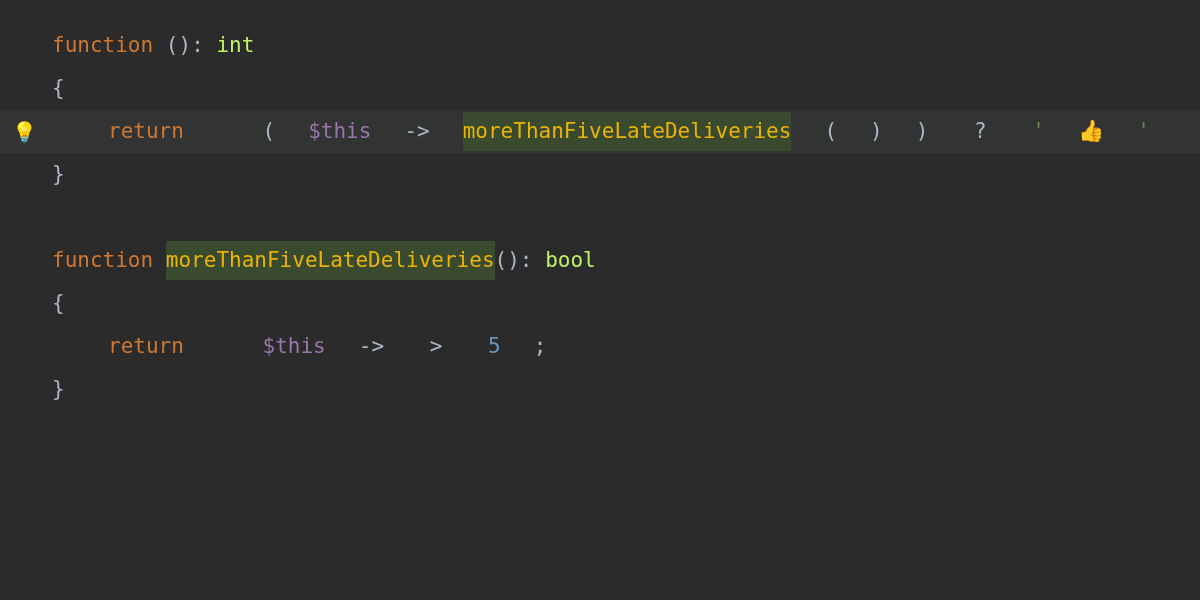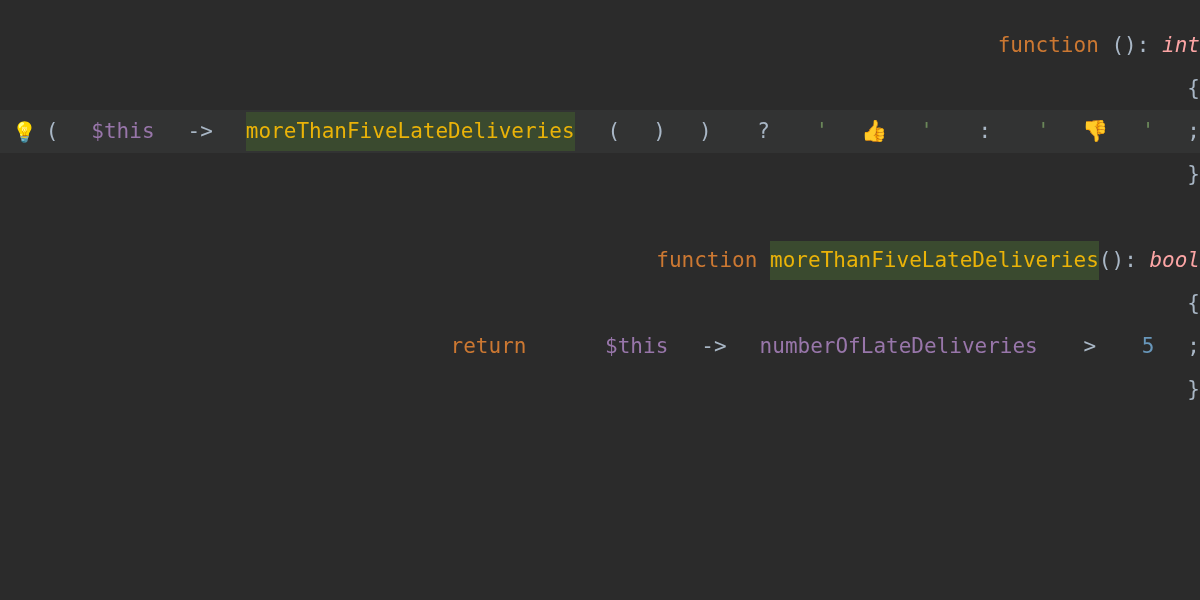--- a/index.html
+++ b/index.html
@@ -29,36 +29,35 @@
     top: 113px;
     font-size: 20px;
     filter: saturate(1.1);
   }
   .line {
     white-space: pre;
     height: 43px;
     display: flex;
     align-items: center;
     position: relative;
-    justify-content: flex-end;
   }
   .line.highlight::before {
     content: "";
     position: absolute;
     left: -52px;
     right: -800px;
     top: 0;
     bottom: 0;
     background: #323333;
     z-index: -1;
   }
   .kw { color: #cc7832; }           
   .fn { color: #ffc66d; }           
   .var { color: #9876aa; }          
-  .type { color: #fca5a5; font-style: italic; }         
+  .type { color: #bef264; }         
   .punc { color: #a9b7c6; }         
   .brace { color: #a9b7c6; }
   .num { color: #6897bb; }          
   .str { color: #6a8759; }          
   .op  { color: #a9b7c6; }
   .match {
     background: #3a4a2f;
     color: #eab308;
     padding: 0 0;
   }
@@ -81,17 +80,17 @@
   <div class="line highlight indent1"><span class="kw">return</span><span> </span><span class="punc">(</span><span class="var">$this</span><span class="op">-&gt;</span><span class="match">moreThanFiveLateDeliveries</span><span class="punc">(</span><span class="punc">)</span><span class="punc">)</span><span class="op"> ? </span><span class="str">'</span><span class="emoji">👍</span><span class="str">'</span><span class="op"> : </span><span class="str">'</span><span class="emoji">👎</span><span class="str">'</span><span class="punc">;</span></div>
 
   <div class="line"><span class="brace">}</span></div>
 
   <div class="line"> </div>
 
   <div class="line"><span class="kw">function</span><span> </span><span class="match">moreThanFiveLateDeliveries</span><span class="punc">(</span><span class="punc">)</span><span class="punc">: </span><span class="type">bool</span></div>
 
   <div class="line"><span class="brace">{</span></div>
 
-  <div class="line indent1"><span class="kw">return</span><span> </span><span class="var">$this</span><span class="op">-&gt;</span><span class="var">numberOfLateDeliveries</span><span class="op"> &gt; </span><span class="num">5</span><span class="punc">;</span></div>
+  <div class="line indent1"><span class="kw">return</span><span> </span><span class="var">$this</span><span class="op">-&gt;</span><span class="op"> &gt; </span><span class="num">5</span><span class="punc">;</span></div>
 
   <div class="line"><span class="brace">}</span></div>
 
 </div>
 
 </body></html>

